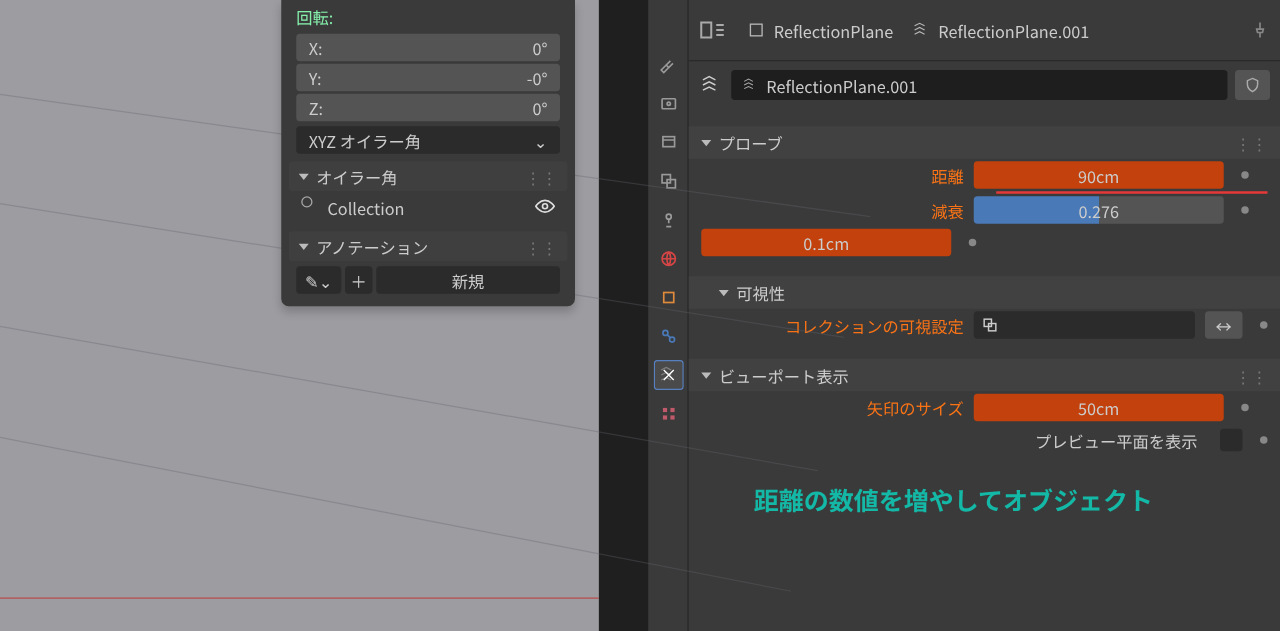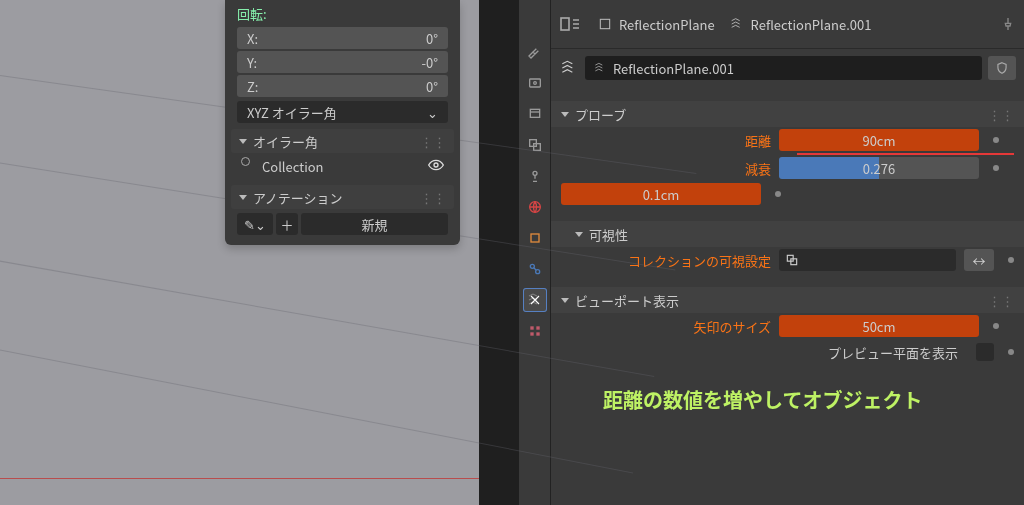--- a/index.html
+++ b/index.html
@@ -38,21 +38,21 @@
   .dots{margin-left:auto;color:#777}
   .sub{padding-left:24px}
   .prow{display:flex;align-items:center;height:26px;padding:0 10px;gap:8px}
   .plab{flex:0 0 210px;text-align:right;color:#f97316}
   .pval{flex:1;max-width:200px;background:#c2410c;border-radius:3px;height:22px;display:flex;align-items:center;justify-content:center;position:relative}
   .pval.blue{background:linear-gradient(90deg,#4a79b8 50%,#545454 50%)}
   .dot{width:6px;height:6px;border-radius:50%;background:#888;margin-left:6px}
   .redline{height:2px;background:#e53838;margin:0 10px 0 246px}
   .cb{width:18px;height:18px;background:#2b2b2b;border-radius:3px}
   .arrows{width:30px;height:22px;background:#545454;border-radius:3px;display:flex;align-items:center;justify-content:center;color:#ccc}
-  .overlay{color:#bef264;font-weight:bold;font-size:20px;padding:14px 0 0 52px;line-height:2.1}
+  .overlay{color:#14b8a6;font-weight:bold;font-size:20px;padding:14px 0 0 52px;line-height:2.1}
   svg{display:block}
   .bc{display:flex;align-items:center;gap:6px}
   .bc svg{opacity:.85}
 </style>
 </head>
 <body>
 
 <div class="root">
 
   <div class="viewport">

